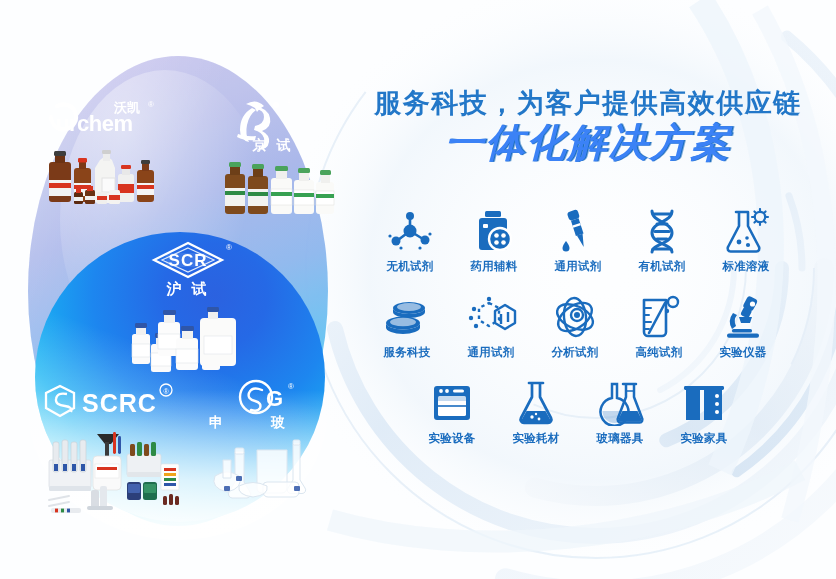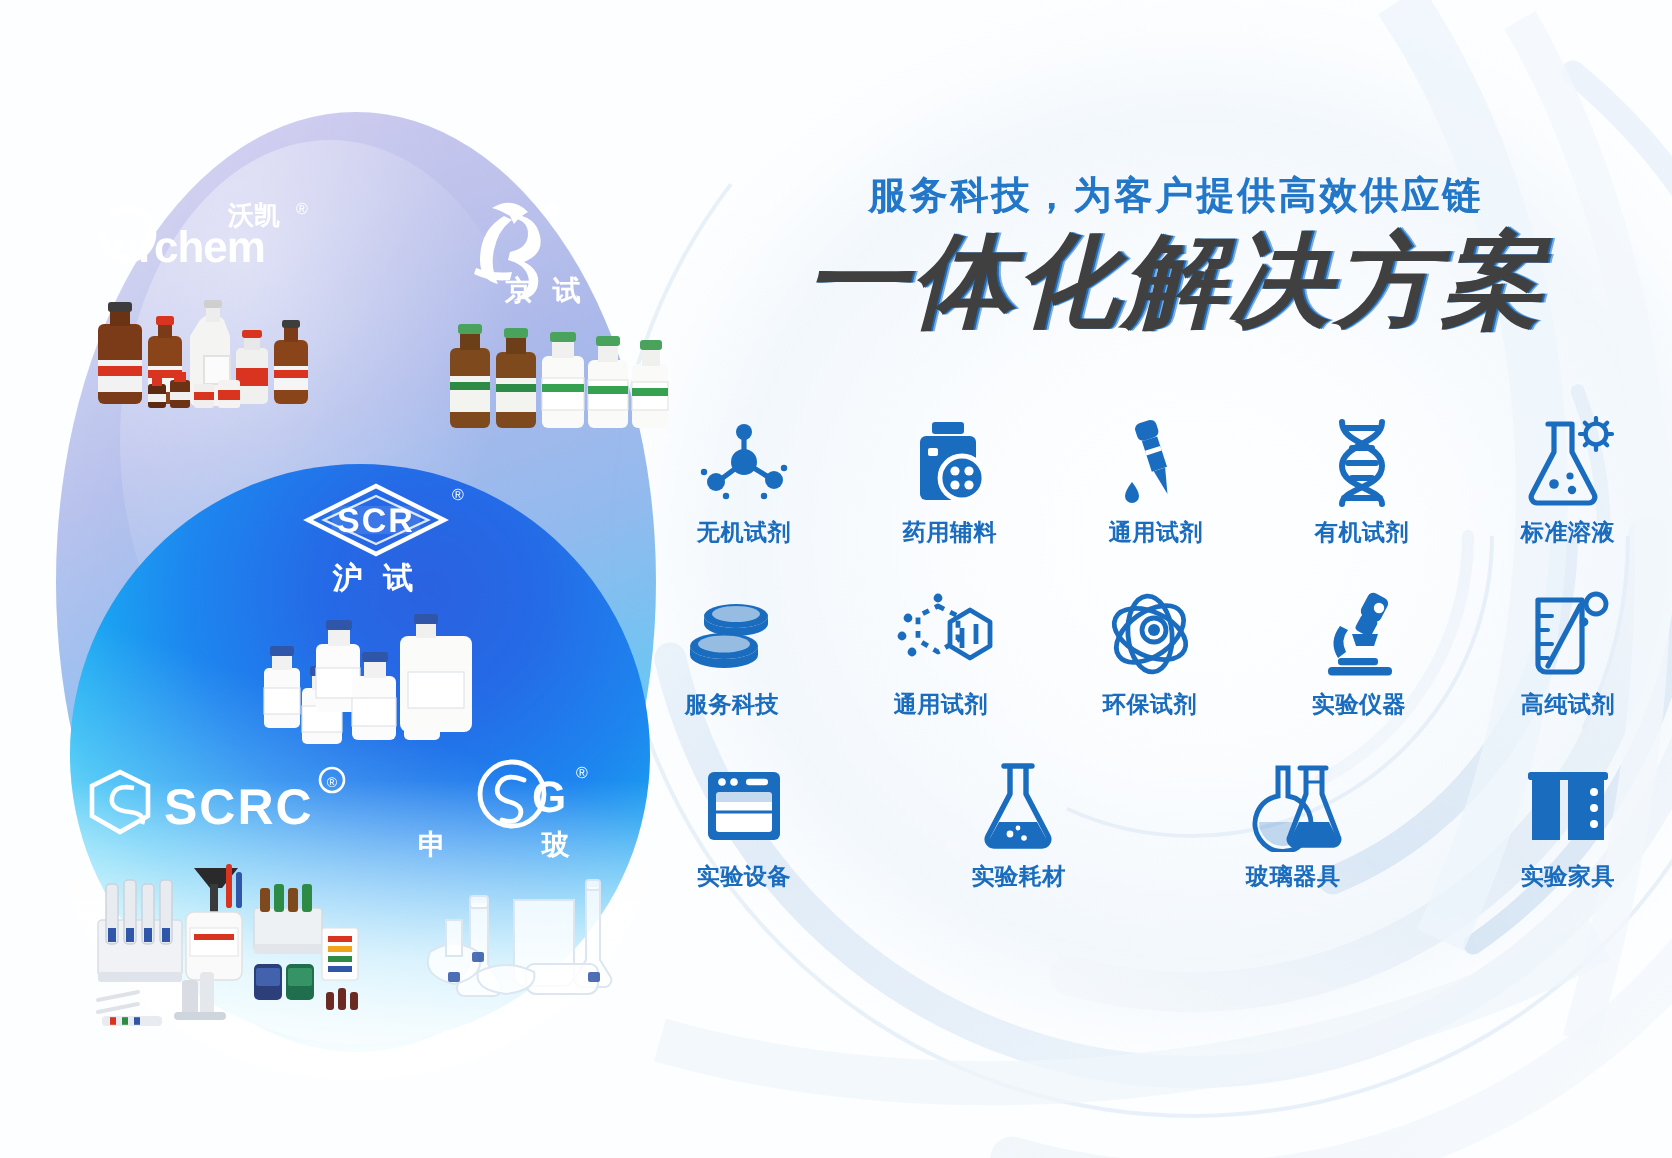--- a/index.html
+++ b/index.html
@@ -48,32 +48,32 @@
   }
 
   
   .brand{position:absolute;text-align:center;color:#fff;}
   .brand-logo{display:block;}
   .brand-photo{display:block;margin:0 auto;}
 
   
   .headline{position:absolute;left:362px;top:88px;width:452px;text-align:center;}
   .headline .l1{
-    font-size:19px;color:#2277c8;font-weight:bold;letter-spacing:1.5px;
+    font-size:27px;color:#2277c8;font-weight:bold;letter-spacing:1.5px;
     white-space:nowrap;line-height:1.15;
   }
   .headline .l2{
-    font-size:51px;color:#404040;font-weight:bold;font-style:italic;
+    font-size:39px;color:#3b82f6;font-weight:bold;font-style:italic;
     letter-spacing:2px;white-space:nowrap;line-height:1.12;margin-top:2px;
     text-shadow:1px 0 0 #1a6cbe,2px 0 0 rgba(26,108,190,.55);
   }
 
   
   .icon-grid{position:absolute;left:330px;top:206px;width:496px;}
-  .icon-row{display:flex;justify-content:space-between;align-items:flex-start;margin-bottom:18px;}
+  .icon-row{display:flex;justify-content:center;align-items:flex-start;margin-bottom:18px;}
   .icon-cell{width:84px;text-align:center;}
   .icon-cell .glyph{height:50px;display:flex;align-items:center;justify-content:center;}
   .icon-cell .cap{
     margin-top:3px;font-size:11.5px;color:#1a6cbe;font-weight:bold;
     letter-spacing:.3px;white-space:nowrap;
   }
   .row2{margin-left:-6px;}
 </style>
 </head>
 <body>
@@ -543,58 +543,58 @@
           <svg width="46" height="44" viewBox="0 0 46 44">
             <g fill="none" stroke="#1a6cbe" stroke-width="2.4">
               <ellipse cx="23" cy="22" rx="19" ry="11" transform="rotate(25 23 22)"></ellipse>
               <ellipse cx="23" cy="22" rx="19" ry="11" transform="rotate(-35 23 22)"></ellipse>
               <ellipse cx="23" cy="22" rx="19" ry="11" transform="rotate(85 23 22)"></ellipse>
               <circle cx="25" cy="20" r="6"></circle>
             </g>
             <circle cx="25" cy="20" r="3" fill="#1a6cbe"></circle>
           </svg>
         </div>
-        <div class="cap">环保试剂</div>
-      </div>
-
+        <div class="cap">分析试剂</div>
+      </div>
+
+
+      <div class="icon-cell">
+        <div class="glyph">
+          <svg width="46" height="46" viewBox="0 0 46 46">
+            <path d="M8 6 h22 v32 a4 4 0 0 1 -4 4 H12 a4 4 0 0 1 -4 -4 z" fill="none" stroke="#1a6cbe" stroke-width="2.6" stroke-linejoin="round"></path>
+            <g stroke="#1a6cbe" stroke-width="2" stroke-linecap="round">
+              <line x1="8" y1="14" x2="15" y2="14"></line>
+                <line x1="8" y1="21" x2="13" y2="21"></line>
+              <line x1="8" y1="28" x2="15" y2="28"></line>
+                <line x1="8" y1="35" x2="13" y2="35"></line>
+            </g>
+            <path d="M29 9 L13 39" stroke="#1a6cbe" stroke-width="2.6" stroke-linecap="round"></path>
+            <circle cx="37" cy="8" r="5" fill="none" stroke="#1a6cbe" stroke-width="2.4"></circle>
+            <circle cx="31" cy="17" r="2.2" fill="#1a6cbe"></circle>
+          </svg>
+        </div>
+        <div class="cap">高纯试剂</div>
+      </div>
 
       <div class="icon-cell">
         <div class="glyph">
           <svg width="48" height="44" viewBox="0 0 48 44">
             <g fill="#1a6cbe">
               <rect x="26" y="2" width="11" height="13" rx="3" transform="rotate(28 31 8)"></rect>
               <rect x="23" y="13" width="9" height="9" rx="2" transform="rotate(28 27 17)"></rect>
               <path d="M20 22 h13 l-2 6 h-9 z"></path>
               <path d="M14 18 q-6 8 -1 16 l4 -3 q-3 -6 1 -11 z"></path>
               <rect x="13" y="34" width="20" height="3.6" rx="1.6"></rect>
               <rect x="8" y="38.5" width="32" height="4.2" rx="2"></rect>
               <circle cx="33.5" cy="9" r="2.6" fill="#ffffff"></circle>
             </g>
           </svg>
         </div>
         <div class="cap">实验仪器</div>
       </div>
-
-      <div class="icon-cell">
-        <div class="glyph">
-          <svg width="46" height="46" viewBox="0 0 46 46">
-            <path d="M8 6 h22 v32 a4 4 0 0 1 -4 4 H12 a4 4 0 0 1 -4 -4 z" fill="none" stroke="#1a6cbe" stroke-width="2.6" stroke-linejoin="round"></path>
-            <g stroke="#1a6cbe" stroke-width="2" stroke-linecap="round">
-              <line x1="8" y1="14" x2="15" y2="14"></line>
-                <line x1="8" y1="21" x2="13" y2="21"></line>
-              <line x1="8" y1="28" x2="15" y2="28"></line>
-                <line x1="8" y1="35" x2="13" y2="35"></line>
-            </g>
-            <path d="M29 9 L13 39" stroke="#1a6cbe" stroke-width="2.6" stroke-linecap="round"></path>
-            <circle cx="37" cy="8" r="5" fill="none" stroke="#1a6cbe" stroke-width="2.4"></circle>
-            <circle cx="31" cy="17" r="2.2" fill="#1a6cbe"></circle>
-          </svg>
-        </div>
-        <div class="cap">高纯试剂</div>
-      </div>
     </div>
 
     <div class="icon-row">
 
       <div class="icon-cell">
         <div class="glyph">
           <svg width="46" height="42" viewBox="0 0 46 42">
             <rect x="5" y="4" width="36" height="34" rx="3" fill="#1a6cbe"></rect>
             <rect x="9" y="14" width="28" height="20" rx="1.6" fill="#ffffff"></rect>
             <rect x="9" y="14" width="28" height="5" fill="#1a6cbe" opacity=".25"></rect>

